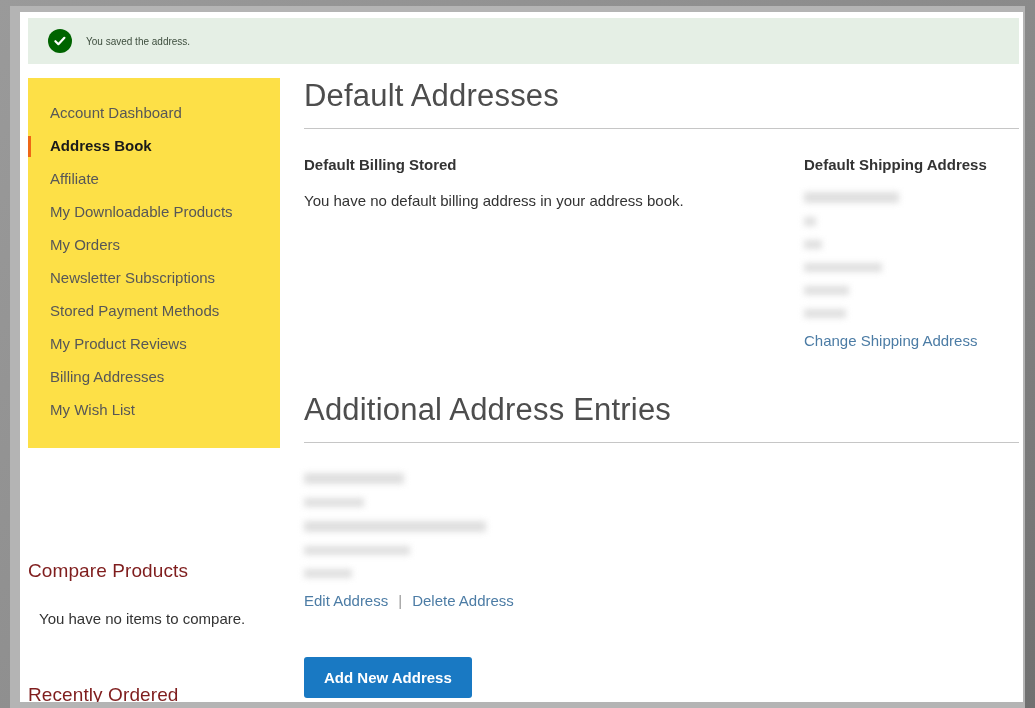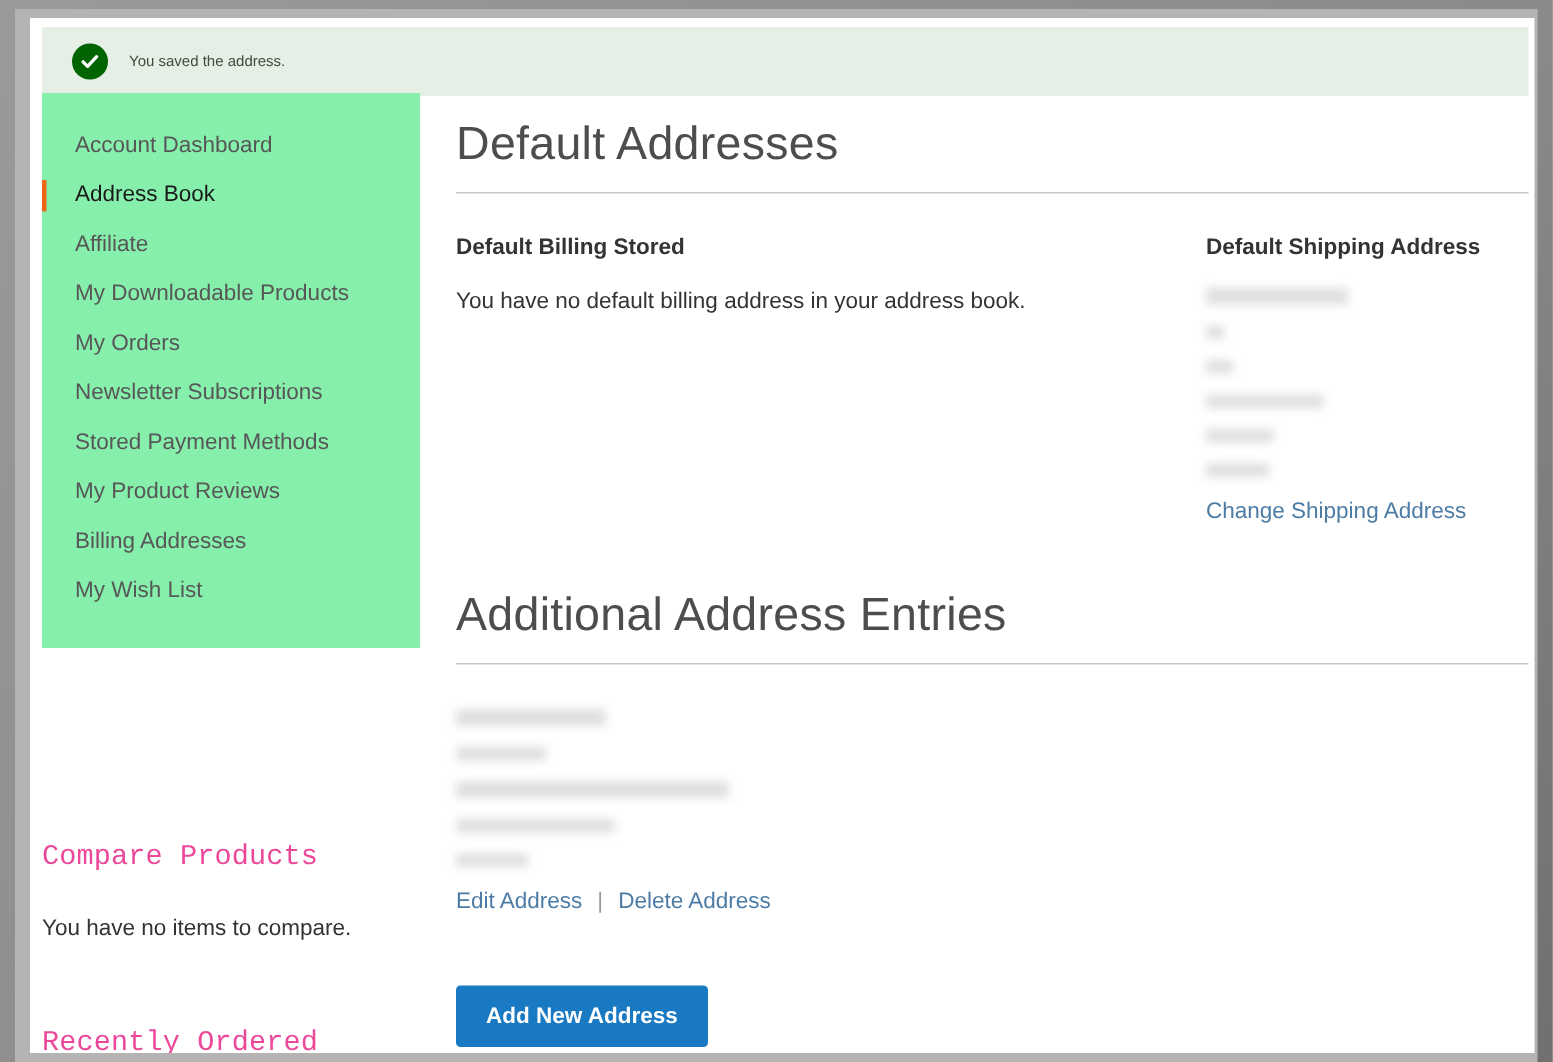--- a/index.html
+++ b/index.html
@@ -53,62 +53,62 @@
   .banner-icon svg { display: block; }
   .banner-text {
     margin-left: 14px;
     font-size: 10px;
     color: #3d4d3d;
   }
 
   
   .sidebar-box {
     position: absolute;
-    left: 8px; top: 50px;
+    left: 8px; top: 66px;
     width: 252px;
-    background: #86efac;
+    background: #fde047;
     padding: 18px 0 22px 0;
   }
   .side-item {
     font-size: 15px;
     color: #575757;
     padding: 8px 0 8px 22px;
     line-height: 17px;
     position: relative;
     cursor: pointer;
   }
   .side-item.active {
     color: #1a1a1a;
-    font-weight: normal;
+    font-weight: bold;
   }
   .side-item.active::before {
     content: "";
     position: absolute;
     left: 0; top: 7px;
     width: 3px; height: 21px;
     background: #ee6716;
   }
 
   
   .block-title {
     font-size: 19px;
-    color: #ec4899;
+    color: #7f1d1d;
     font-weight: normal;
     letter-spacing: .1px;
-    font-family: Liberation Mono, monospace;
   }
   .compare-block {
     position: absolute;
     left: 8px; top: 548px;
     width: 252px;
   }
   .compare-empty {
     margin-top: 28px;
     font-size: 15px;
     color: #333333;
+    margin-left: 11px;
   }
   .recent-block {
     position: absolute;
     left: 8px; top: 672px;
     width: 252px;
   }
 
   
   .main {
     position: absolute;

